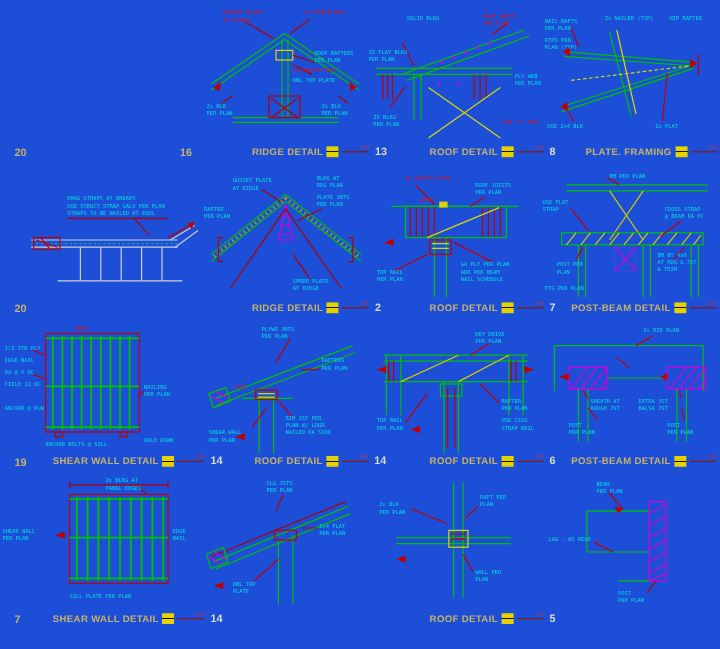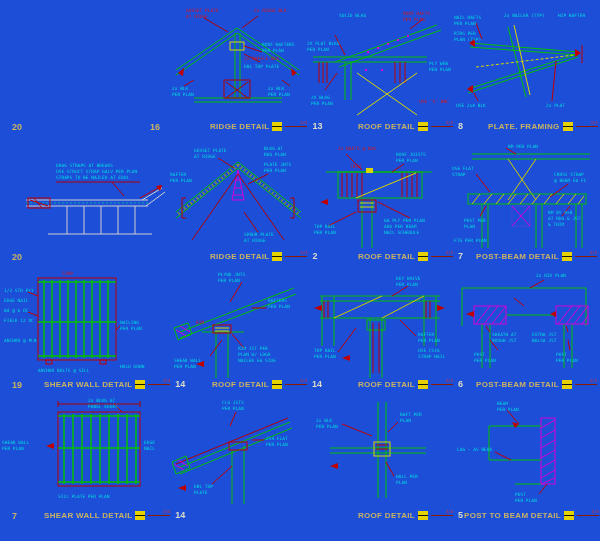--- a/index.html
+++ b/index.html
@@ -505,22 +505,14 @@
     <span class="n">14</span>
   </div>
   <div class="lbl" style="left:358px;top:509px">
     <span class="t">ROOF DETAIL</span>
     <span class="blk"></span>
     <span class="sline">
         <i class="sc">3/4</i>
       </span>
     <span class="n">5</span>
   </div>
-  <div class="lbl" style="left:464px;top:509px">
-    <span class="t">POST TO BEAM DETAIL</span>
-    <span class="blk"></span>
-    <span class="sline">
-        <i class="sc">3/4</i>
-      </span>
-
-  </div>
 
 </div>
 
 </body></html>

